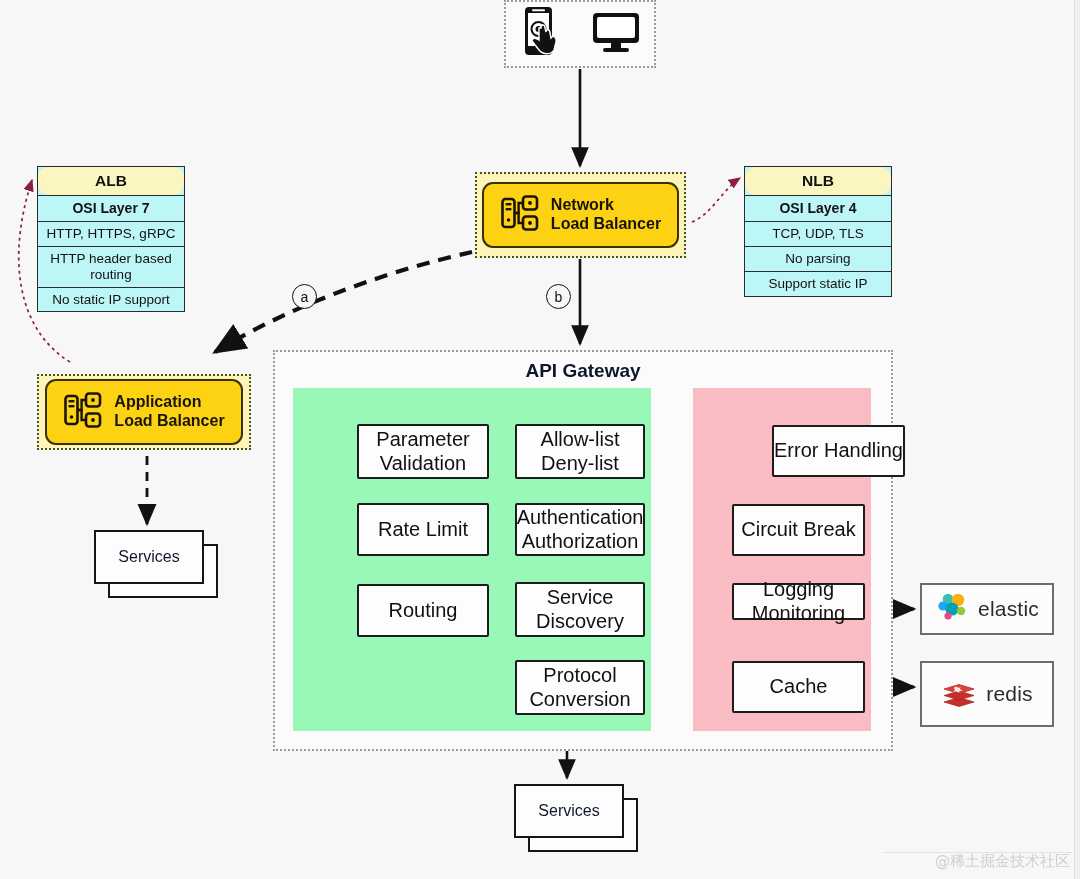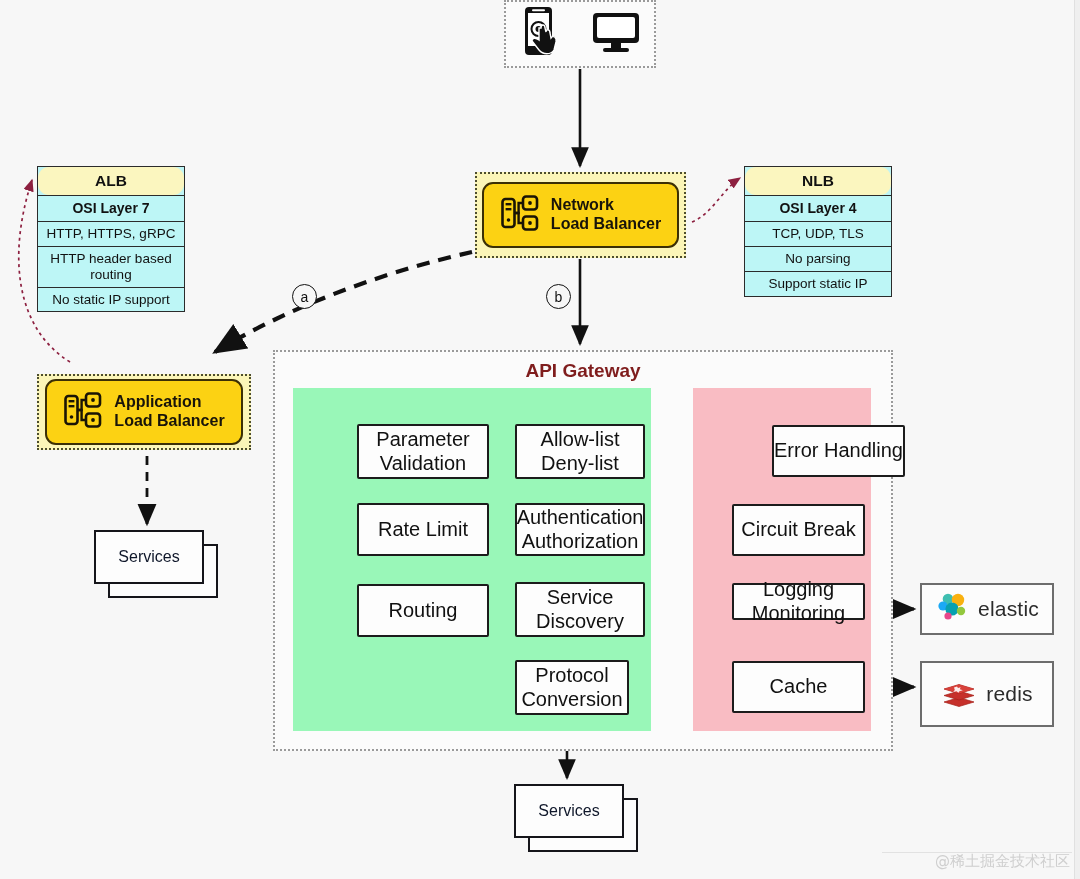--- a/index.html
+++ b/index.html
@@ -55,21 +55,21 @@
   #nlb-outer{left:475px;top:172px;width:211px;height:86px;}
   #alb-outer{left:37px;top:374px;width:214px;height:76px;}
 
   
   #apigw{
     left:273px;top:350px;width:620px;height:401px;
     border:2px dotted #9a9a9a;background:#fbfbfb;
   }
   #apigw-title{
     left:273px;top:360px;width:620px;
-    text-align:center;font-weight:bold;font-size:19px;color:#7f1d1d;
+    text-align:center;font-weight:bold;font-size:19px;color:#0f172a;
   }
   #green-panel{left:293px;top:388px;width:358px;height:343px;background:#99f7b8;}
   #pink-panel{left:693px;top:388px;width:178px;height:343px;background:#f9bcc3;}
 
   
   .proc{
     background:#fdfdfd;border:2.1px solid #1c1c1c;border-radius:2px;
     display:flex;align-items:center;justify-content:center;text-align:center;
     font-size:20px;color:#111;line-height:1.17;white-space:pre-line;margin-left:12px;
   }
@@ -258,21 +258,21 @@
   <div class="abs proc" style="left:345px;top:424px;width:132px;height:55px;">Parameter
 Validation</div>
   <div class="abs proc" style="left:503px;top:424px;width:130px;height:55px;">Allow-list
 Deny-list</div>
   <div class="abs proc" style="left:345px;top:503px;width:132px;height:53px;">Rate Limit</div>
   <div class="abs proc" style="left:503px;top:503px;width:130px;height:53px;">Authentication
 Authorization</div>
   <div class="abs proc" style="left:345px;top:584px;width:132px;height:53px;">Routing</div>
   <div class="abs proc" style="left:503px;top:582px;width:130px;height:55px;">Service
 Discovery</div>
-  <div class="abs proc" style="left:503px;top:660px;width:114px;height:55px;">Protocol
+  <div class="abs proc" style="left:503px;top:660px;width:130px;height:55px;">Protocol
 Conversion</div>
 
   <div class="abs proc" style="left:760px;top:425px;width:133px;height:52px;">Error Handling</div>
   <div class="abs proc" style="left:720px;top:504px;width:133px;height:52px;">Circuit Break</div>
   <div class="abs proc" style="left:720px;top:583px;width:133px;height:37px;">Logging
 Monitoring</div>
   <div class="abs proc" style="left:720px;top:661px;width:133px;height:52px;">Cache</div>
 
   <div class="abs ext-box" id="elastic-box">
     <span>

